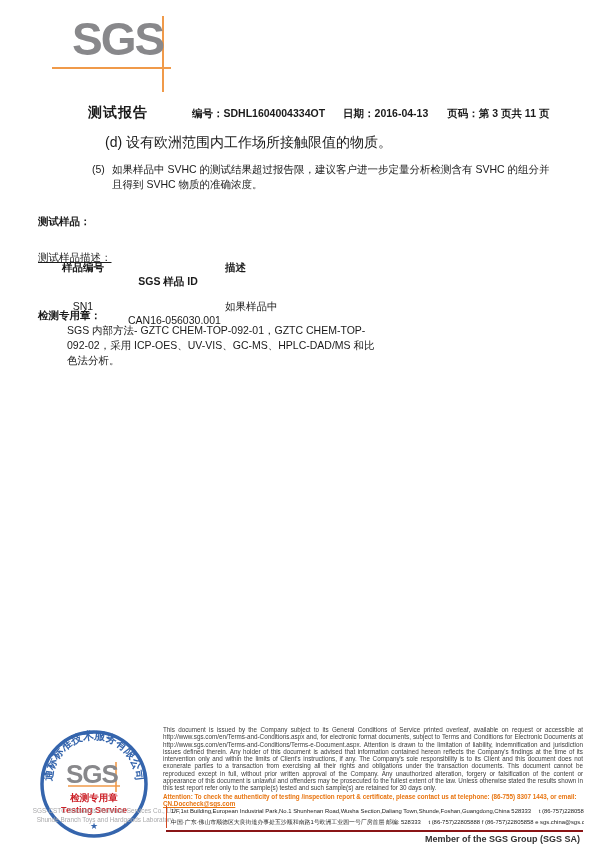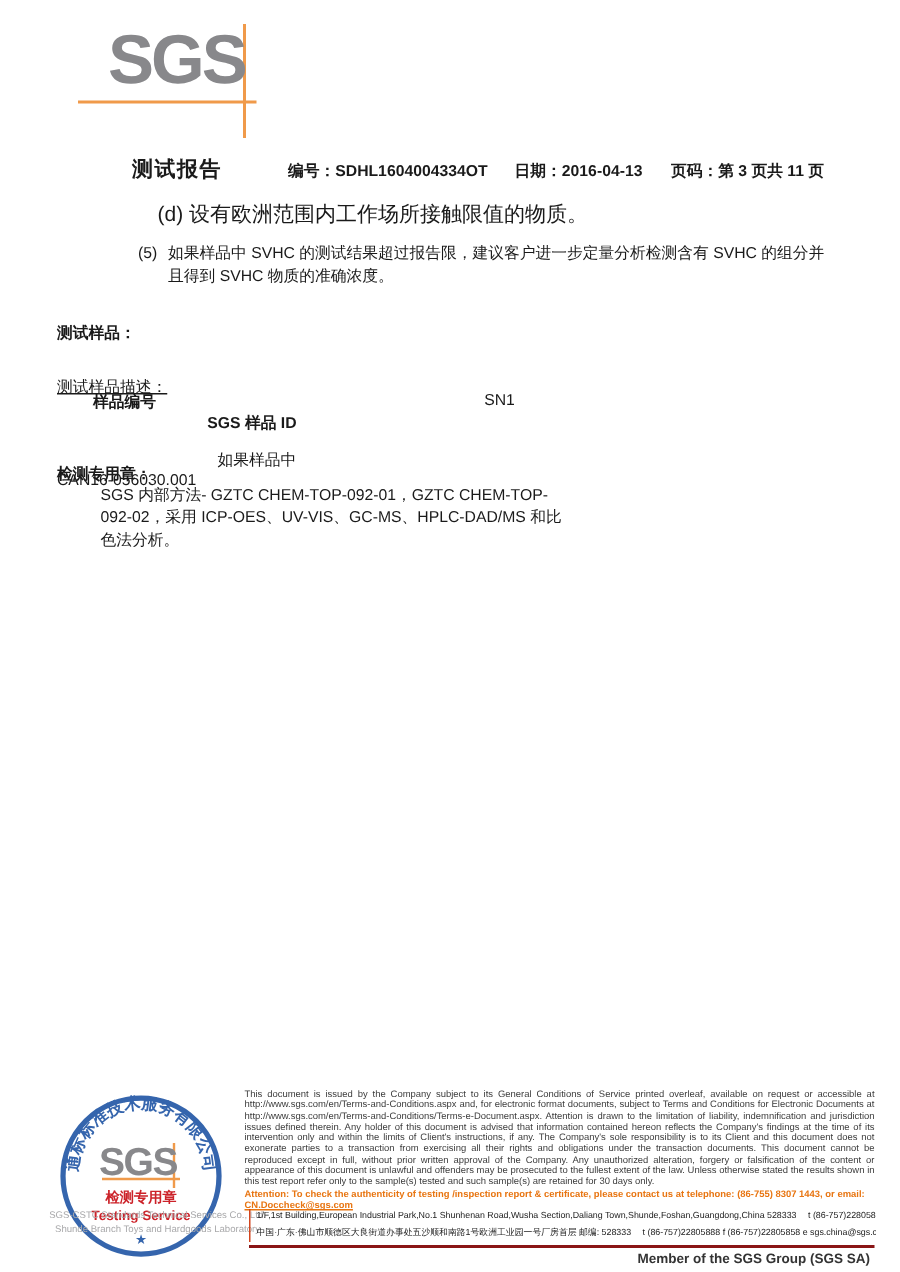--- a/index.html
+++ b/index.html
@@ -89,20 +89,21 @@
     <span class="pfx">(5)</span>
     <span class="txt">如果样品中 SVHC 的测试结果超过报告限，建议客户进一步定量分析检测含有 SVHC 的组分并且得到 SVHC 物质的准确浓度。</span>
   </div>
 
   <div class="sec-title sec-sample">测试样品：</div>
   <div class="sec-title sec-sample-desc">测试样品描述：</div>
 
   <div class="sample-table">
     <div class="th c1">样品编号</div>
     <div class="th c2">SGS 样品 ID</div>
+    <div class="th c3">描述</div>
     <div class="c1">SN1</div>
     <div class="c2">CAN16-056030.001</div>
     <div class="c3">如果样品中</div>
   </div>
 
   <div class="sec-title sec-method">检测专用章：</div>
   <div class="method-text">SGS 内部方法- GZTC CHEM-TOP-092-01，GZTC CHEM-TOP-092-02，采用 ICP-OES、UV-VIS、GC-MS、HPLC-DAD/MS 和比色法分析。</div>
 
   <div class="stamp">
     <svg width="112" height="112" viewBox="0 0 112 112">

